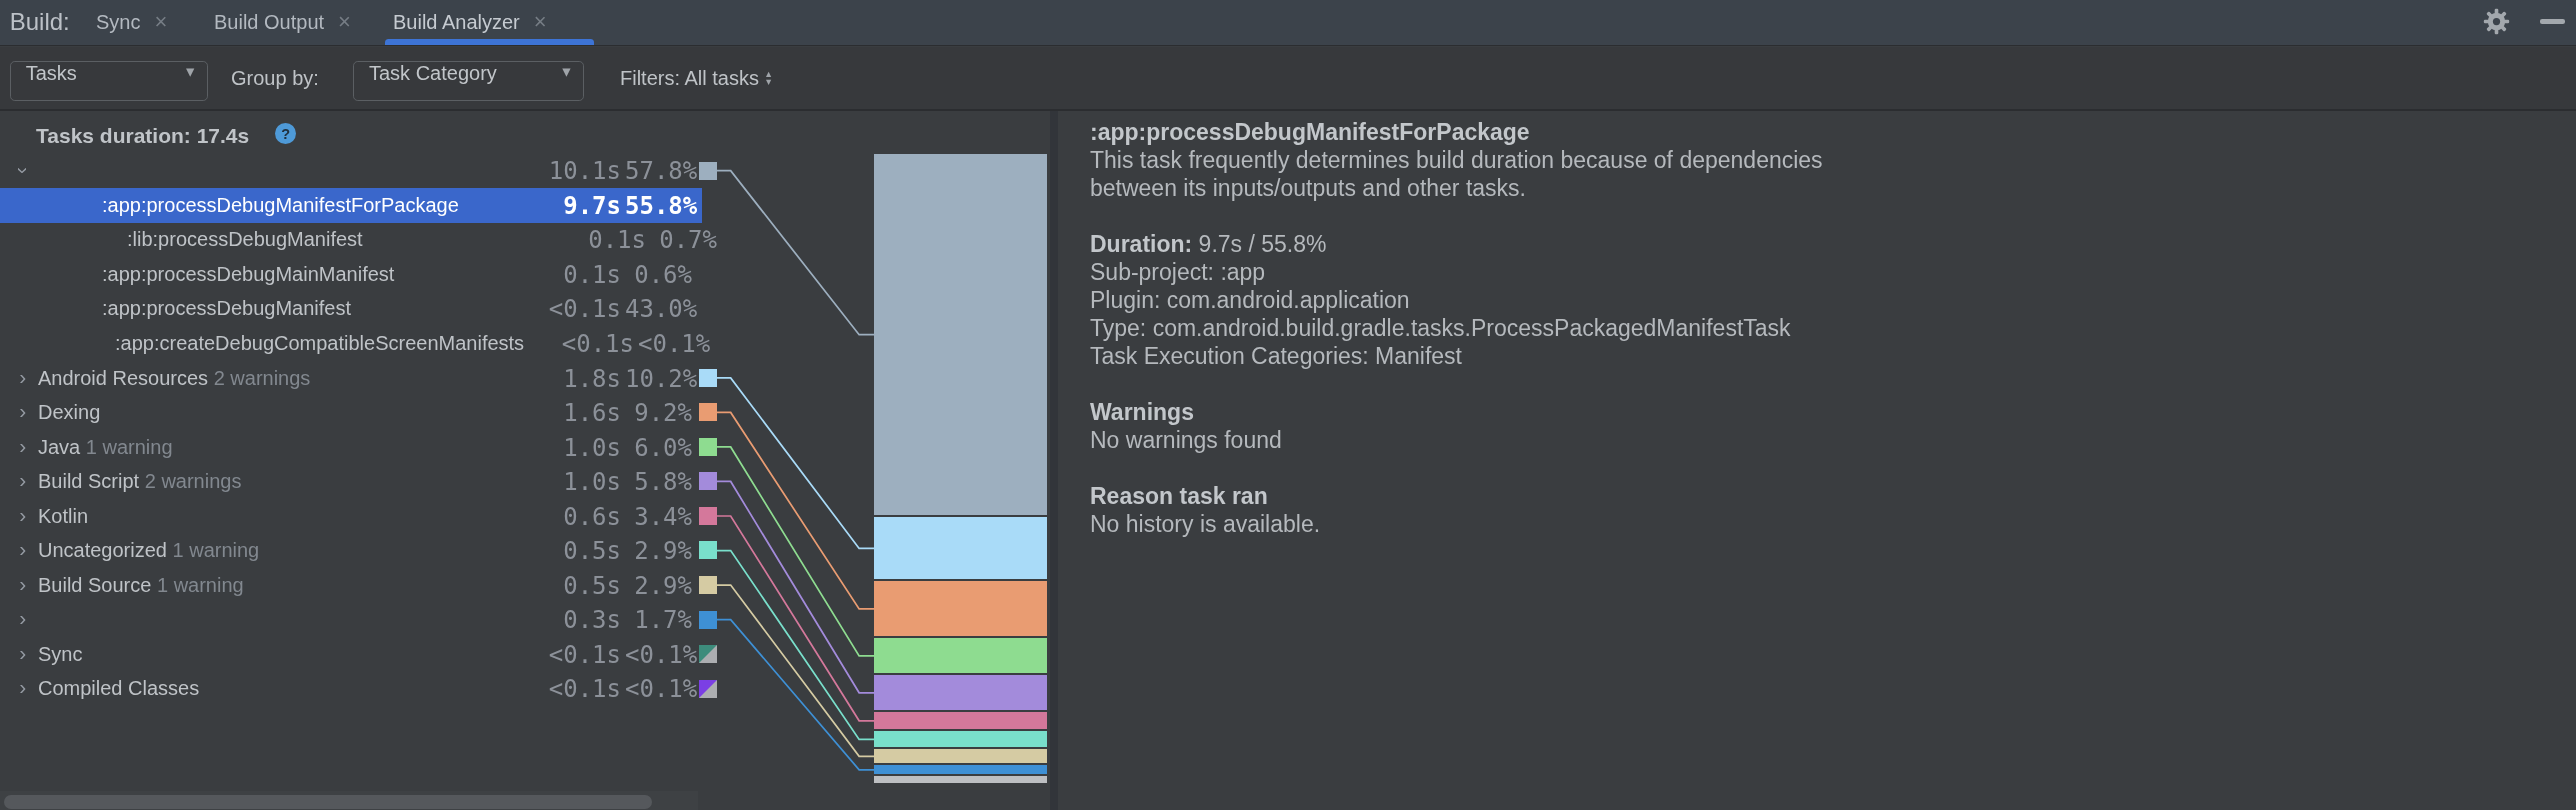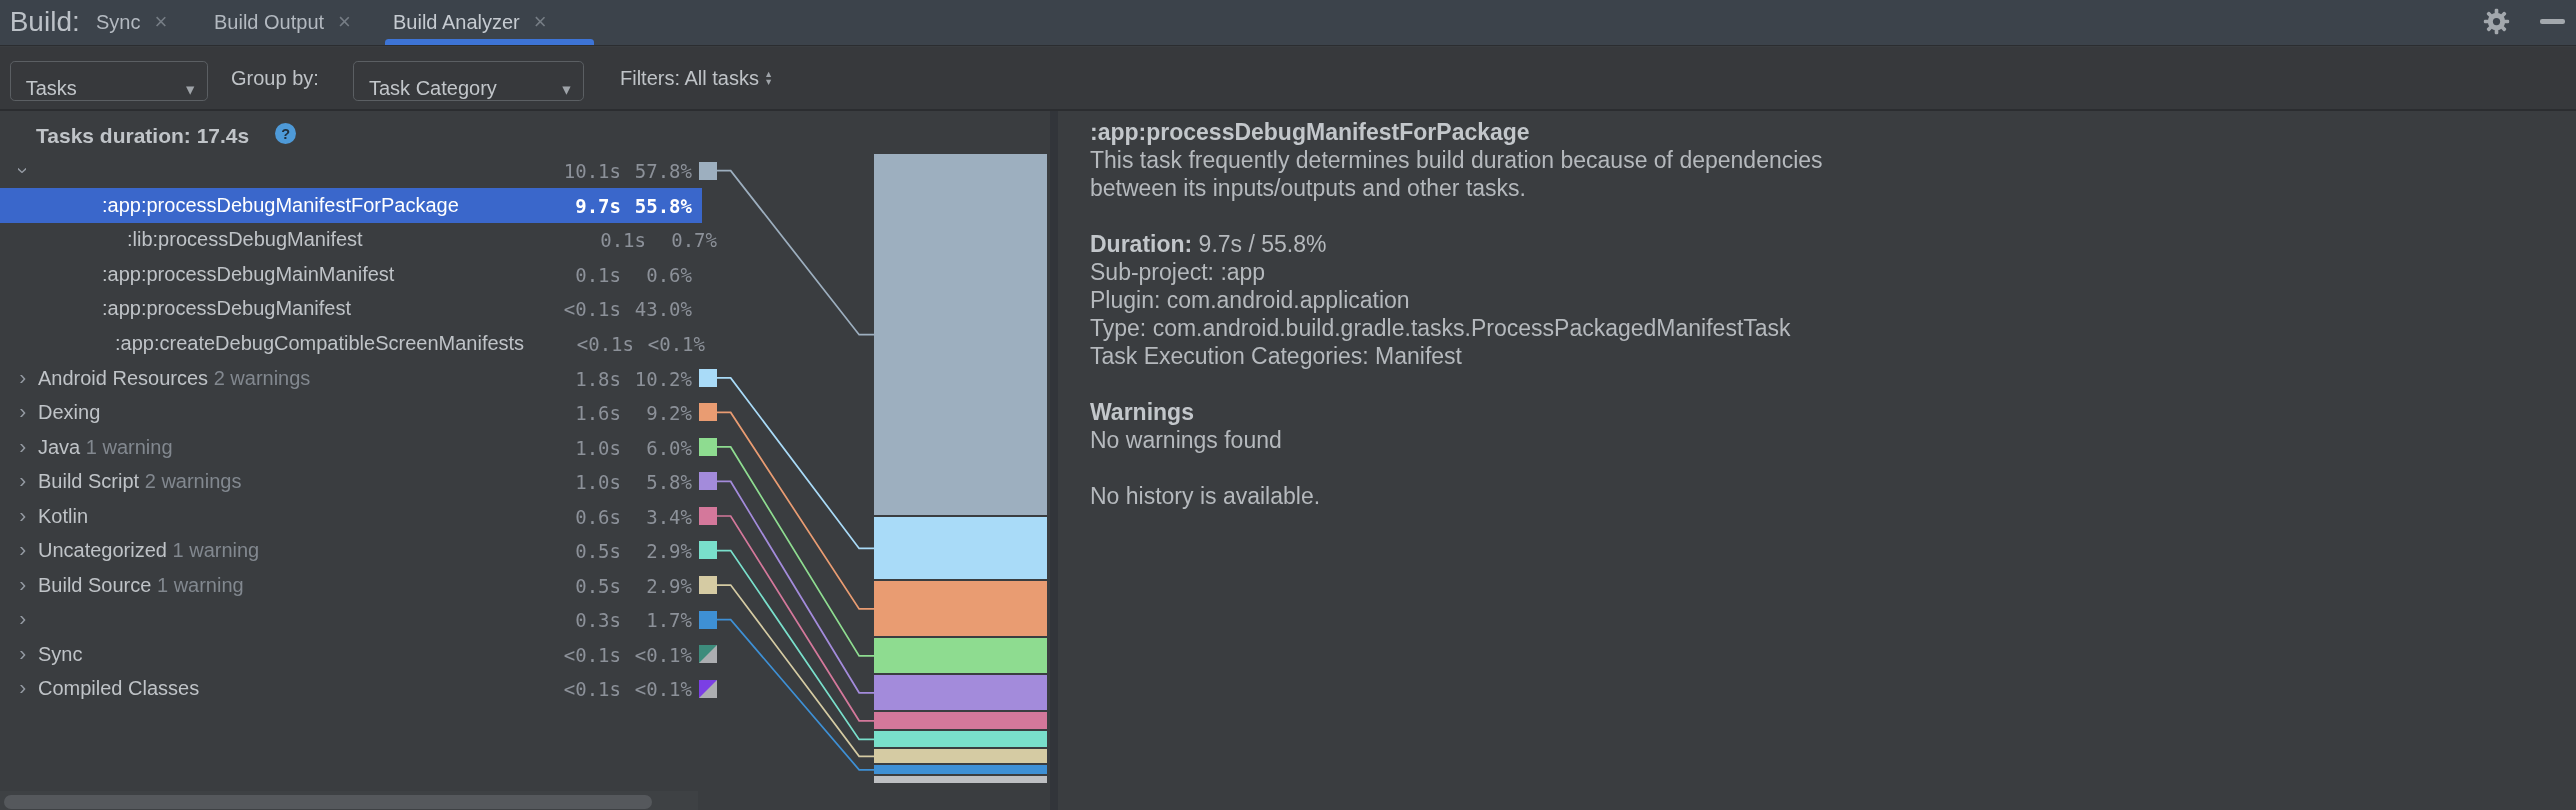--- a/index.html
+++ b/index.html
@@ -6,32 +6,32 @@
   *{box-sizing:border-box;}
   #root{position:relative;width:2576px;height:811px;background:#3a3d40;
         font-family:"Liberation Sans",sans-serif;overflow:hidden;
         -webkit-font-smoothing:antialiased;}
   .mono{font-family:"DejaVu Sans Mono",monospace;}
 
   
   #tabbar{position:absolute;left:0;top:0;width:2576px;height:46px;background:#3c434b;
           border-bottom:1.4px solid #2b2d30;}
   #build-label{position:absolute;left:9.7px;top:0;height:44px;line-height:44px;
-               font-size:28px;color:#bcc1c7;}
+               font-size:24px;color:#bcc1c7;}
   .tab{position:absolute;top:0;height:44px;display:inline-flex;align-items:center;
        gap:14px;padding:0 15px;font-size:20px;color:#b3b9c0;cursor:default;}
   .tab .close{font-size:22px;color:#767d85;line-height:1;}
   #tab-underline{position:absolute;top:39px;height:5.5px;border-radius:3.5px 3.5px 0 0;background:#3d74d6;}
   #gear{position:absolute;left:2482px;top:7px;width:29px;height:29px;}
   #minimize{position:absolute;left:2540px;top:19.3px;width:25px;height:4.8px;border-radius:2.1px;background:#a3a8ad;}
 
   
   #toolbar{position:absolute;left:0;top:47px;width:2576px;height:62px;background:#37393c;}
   .combo{position:absolute;top:14px;height:40px;border:1.4px solid #5b5f63;border-radius:4.8px;
-         display:flex;align-items:flex-end;justify-content:space-between;
+         display:flex;align-items:flex-start;justify-content:space-between;
          padding:0 12.4px 0 15px;font-size:20px;color:#c2c6ca;}
   .combo .arr{color:#9fa4a9;font-size:16.6px;}
   #group-by{position:absolute;left:231px;top:0;height:62px;line-height:62px;font-size:20px;color:#bfc3c7;}
   #filters{position:absolute;left:620px;top:0;height:62px;display:flex;align-items:center;
            gap:7px;font-size:20px;color:#bfc3c7;}
   #filters .updown{display:flex;flex-direction:column;line-height:7.6px;font-size:10.4px;color:#9fa4a9;}
   #main-divider{position:absolute;left:0;top:109px;width:2576px;height:2.1px;background:#2b2d30;}
 
   
   #left-header{position:absolute;left:36px;top:124px;font-size:21px;font-weight:bold;color:#c0c4c8;}
@@ -41,21 +41,21 @@
   .row{position:absolute;left:0;width:702px;height:35px;color:#bfc3c7;}
   .row.selected{background:#3a67cb;color:#ffffff;}
   .row .chev{position:absolute;left:11px;top:0;width:23.5px;height:35px;line-height:32px;
              font-size:21px;color:#959ba3;text-align:center;}
   .row .chev.open{transform:rotate(90deg);}
   .row .name{position:absolute;top:0;height:35px;line-height:35px;font-size:20px;
              white-space:nowrap;overflow:hidden;}
   .row.lvl0 .name{left:38px;width:539px;}
   .row.lvl1 .name{left:102px;width:475px;}
   .row .suffix{color:#82888f;}
-  .row .time,.row .pct{position:absolute;top:0;height:35px;line-height:36px;font-size:19px;
+  .row .time,.row .pct{position:absolute;top:0;height:35px;line-height:36px;font-size:24px;
             color:#8c9199;text-align:right;}
   .row .time{left:442px;width:179px;}
   .row .pct{left:625px;width:67px;}
   .row.selected .time,.row.selected .pct{color:#ffffff;font-weight:bold;}
   .chip{position:absolute;left:699px;width:18px;height:18px;}
 
   
   .seg{position:absolute;left:874px;width:173px;}
   #connectors{position:absolute;left:0;top:0;pointer-events:none;}
 
@@ -171,20 +171,21 @@
       <div class="dl">&nbsp;</div>
       <div class="dl"><b>Duration:</b> 9.7s / 55.8%</div>
       <div class="dl">Sub-project: :app</div>
       <div class="dl">Plugin: com.android.application</div>
       <div class="dl">Type: com.android.build.gradle.tasks.ProcessPackagedManifestTask</div>
       <div class="dl">Task Execution Categories: Manifest</div>
       <div class="dl">&nbsp;</div>
       <div class="dl"><b>Warnings</b></div>
       <div class="dl">No warnings found</div>
       <div class="dl">&nbsp;</div>
+      <div class="dl"><b>Reason task ran</b></div>
       <div class="dl">No history is available.</div>
     </div>
 <div class="row lvl0" style="top: 153px;">
       <span class="chev open">›</span>
       <span class="time mono">10.1s</span>
       <span class="pct mono">57.8%</span>
     </div>
     <div class="chip" style="top: 162px; background: rgb(157, 175, 191);"></div>
     <div class="row lvl1 selected" style="top: 188px;">
       <span class="name">:app:processDebugManifestForPackage</span>

